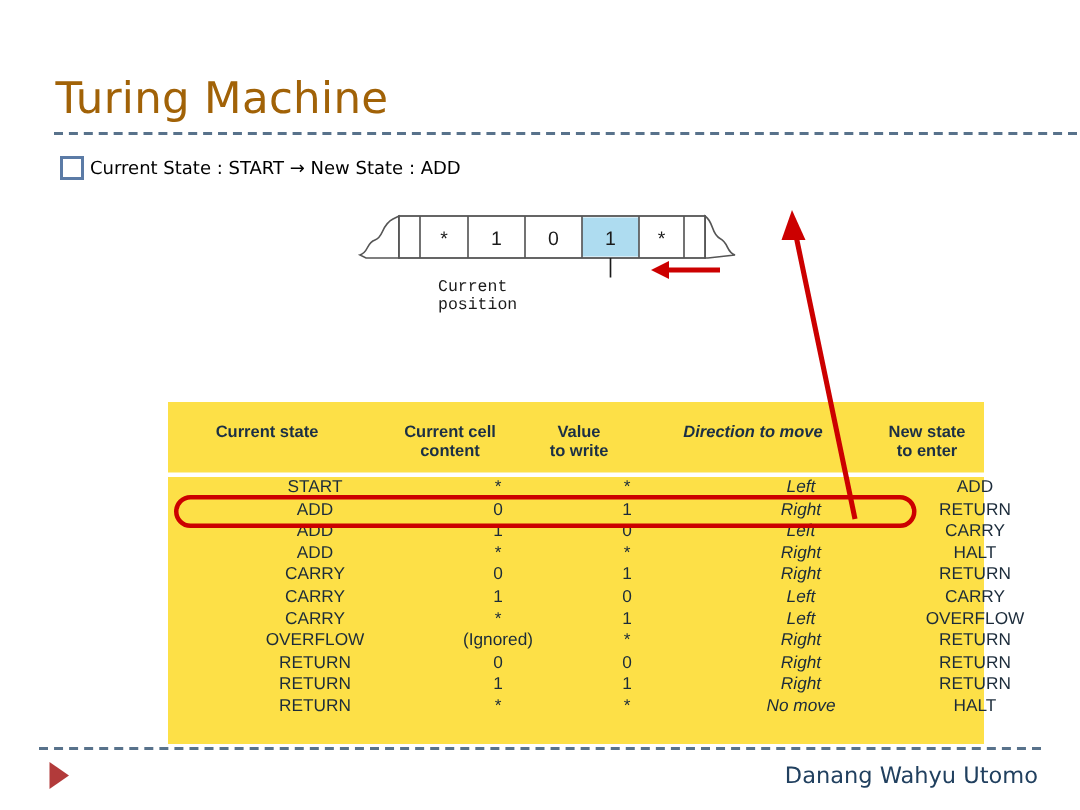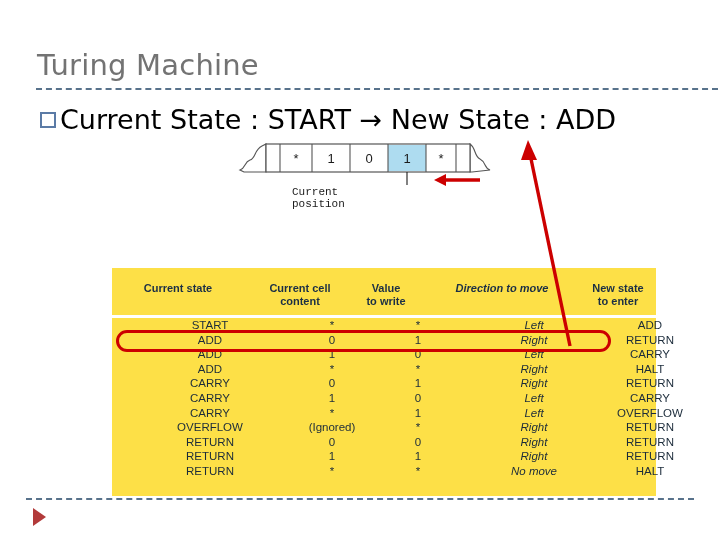--- a/index.html
+++ b/index.html
@@ -5,39 +5,39 @@
   html,body{margin:0;padding:0;}
   body{
     width:720px;height:540px;background:#ffffff;overflow:hidden;position:relative;
     font-family:"Liberation Sans", sans-serif;
   }
   .slide{position:absolute;left:0;top:0;width:720px;height:540px;}
 
   
   #slide-title{
     position:absolute;left:37px;top:48px;
-    font-size:29px;color:#737373;letter-spacing:.2px;
+    font-size:29px;color:#a16207;letter-spacing:.2px;
     font-family:"DejaVu Sans", sans-serif;font-weight:400;white-space:nowrap;
   }
   #title-divider{
     position:absolute;left:36px;top:88px;width:682px;height:0;
     border-top:2px dashed #3C5A77;opacity:.85;
   }
 
   
   #bullet-row{
     position:absolute;left:40px;top:104px;display:flex;align-items:center;gap:4px;
     white-space:nowrap;
   }
   #bullet-square{
     width:12px;height:12px;border:2px solid #5B7BA6;background:transparent;
     display:inline-block;flex:0 0 auto;
   }
   #bullet-text{
-    font-size:27px;color:#000000;font-family:"DejaVu Sans", sans-serif;
+    font-size:12px;color:#000000;font-family:"DejaVu Sans", sans-serif;
   }
 
   
   #tape-figure{position:absolute;left:236px;top:132px;width:260px;height:90px;}
   #tape-svg{display:block;}
   .tape-cell-text{font-family:"Liberation Sans", sans-serif;font-size:13px;fill:#1b1b1b;}
   #current-pos-label{
     position:absolute;left:56px;top:54px;width:120px;text-align:left;
     font-size:11px;color:#1b1b1b;line-height:12px;
     font-family:Liberation Mono, monospace;
@@ -253,14 +253,15 @@
 
   <div id="start-row-highlight"></div>
 
   <svg id="callout-arrow" viewBox="0 0 90 220">
     <line x1="70" y1="216" x2="30" y2="24" stroke="#CC0000" stroke-width="3.4"></line>
     <path d="M28 10 L37 30 L21 30 Z" fill="#CC0000"></path>
   </svg>
 
   <div id="footer-divider"></div>
   <div id="footer-triangle"></div>
+  <div id="footer-author">Danang Wahyu Utomo</div>
 
 </div>
 
 </body></html>

